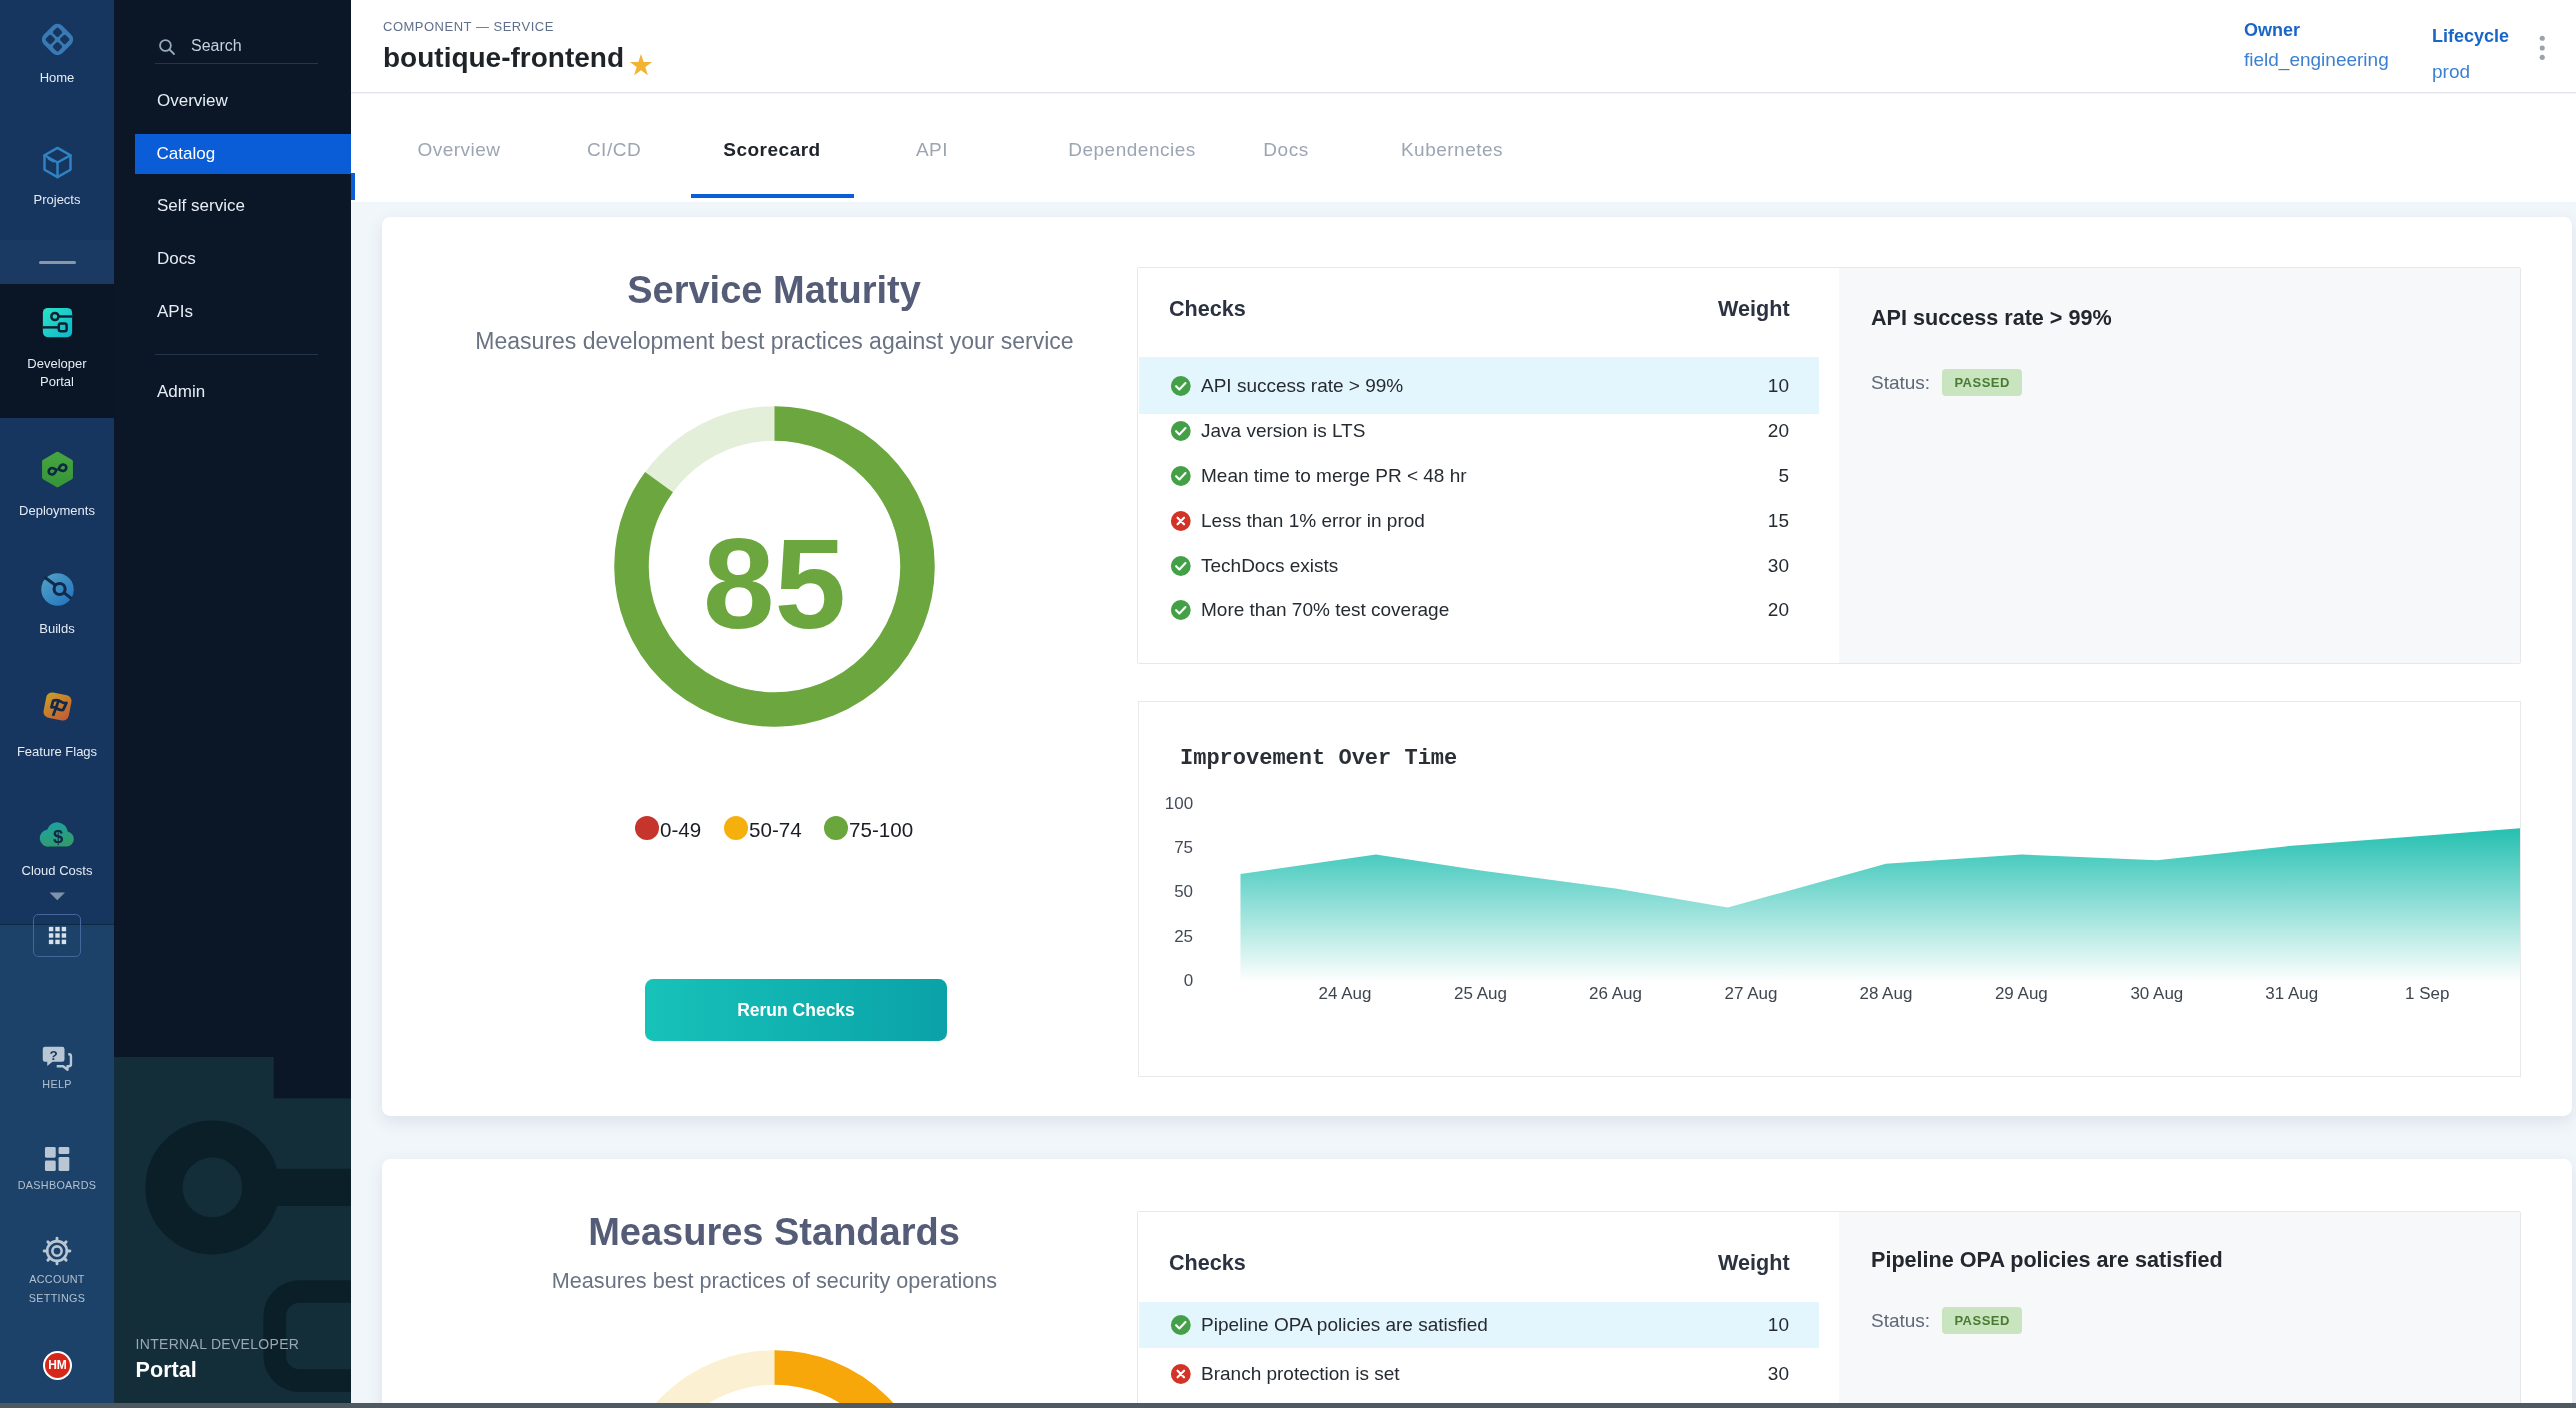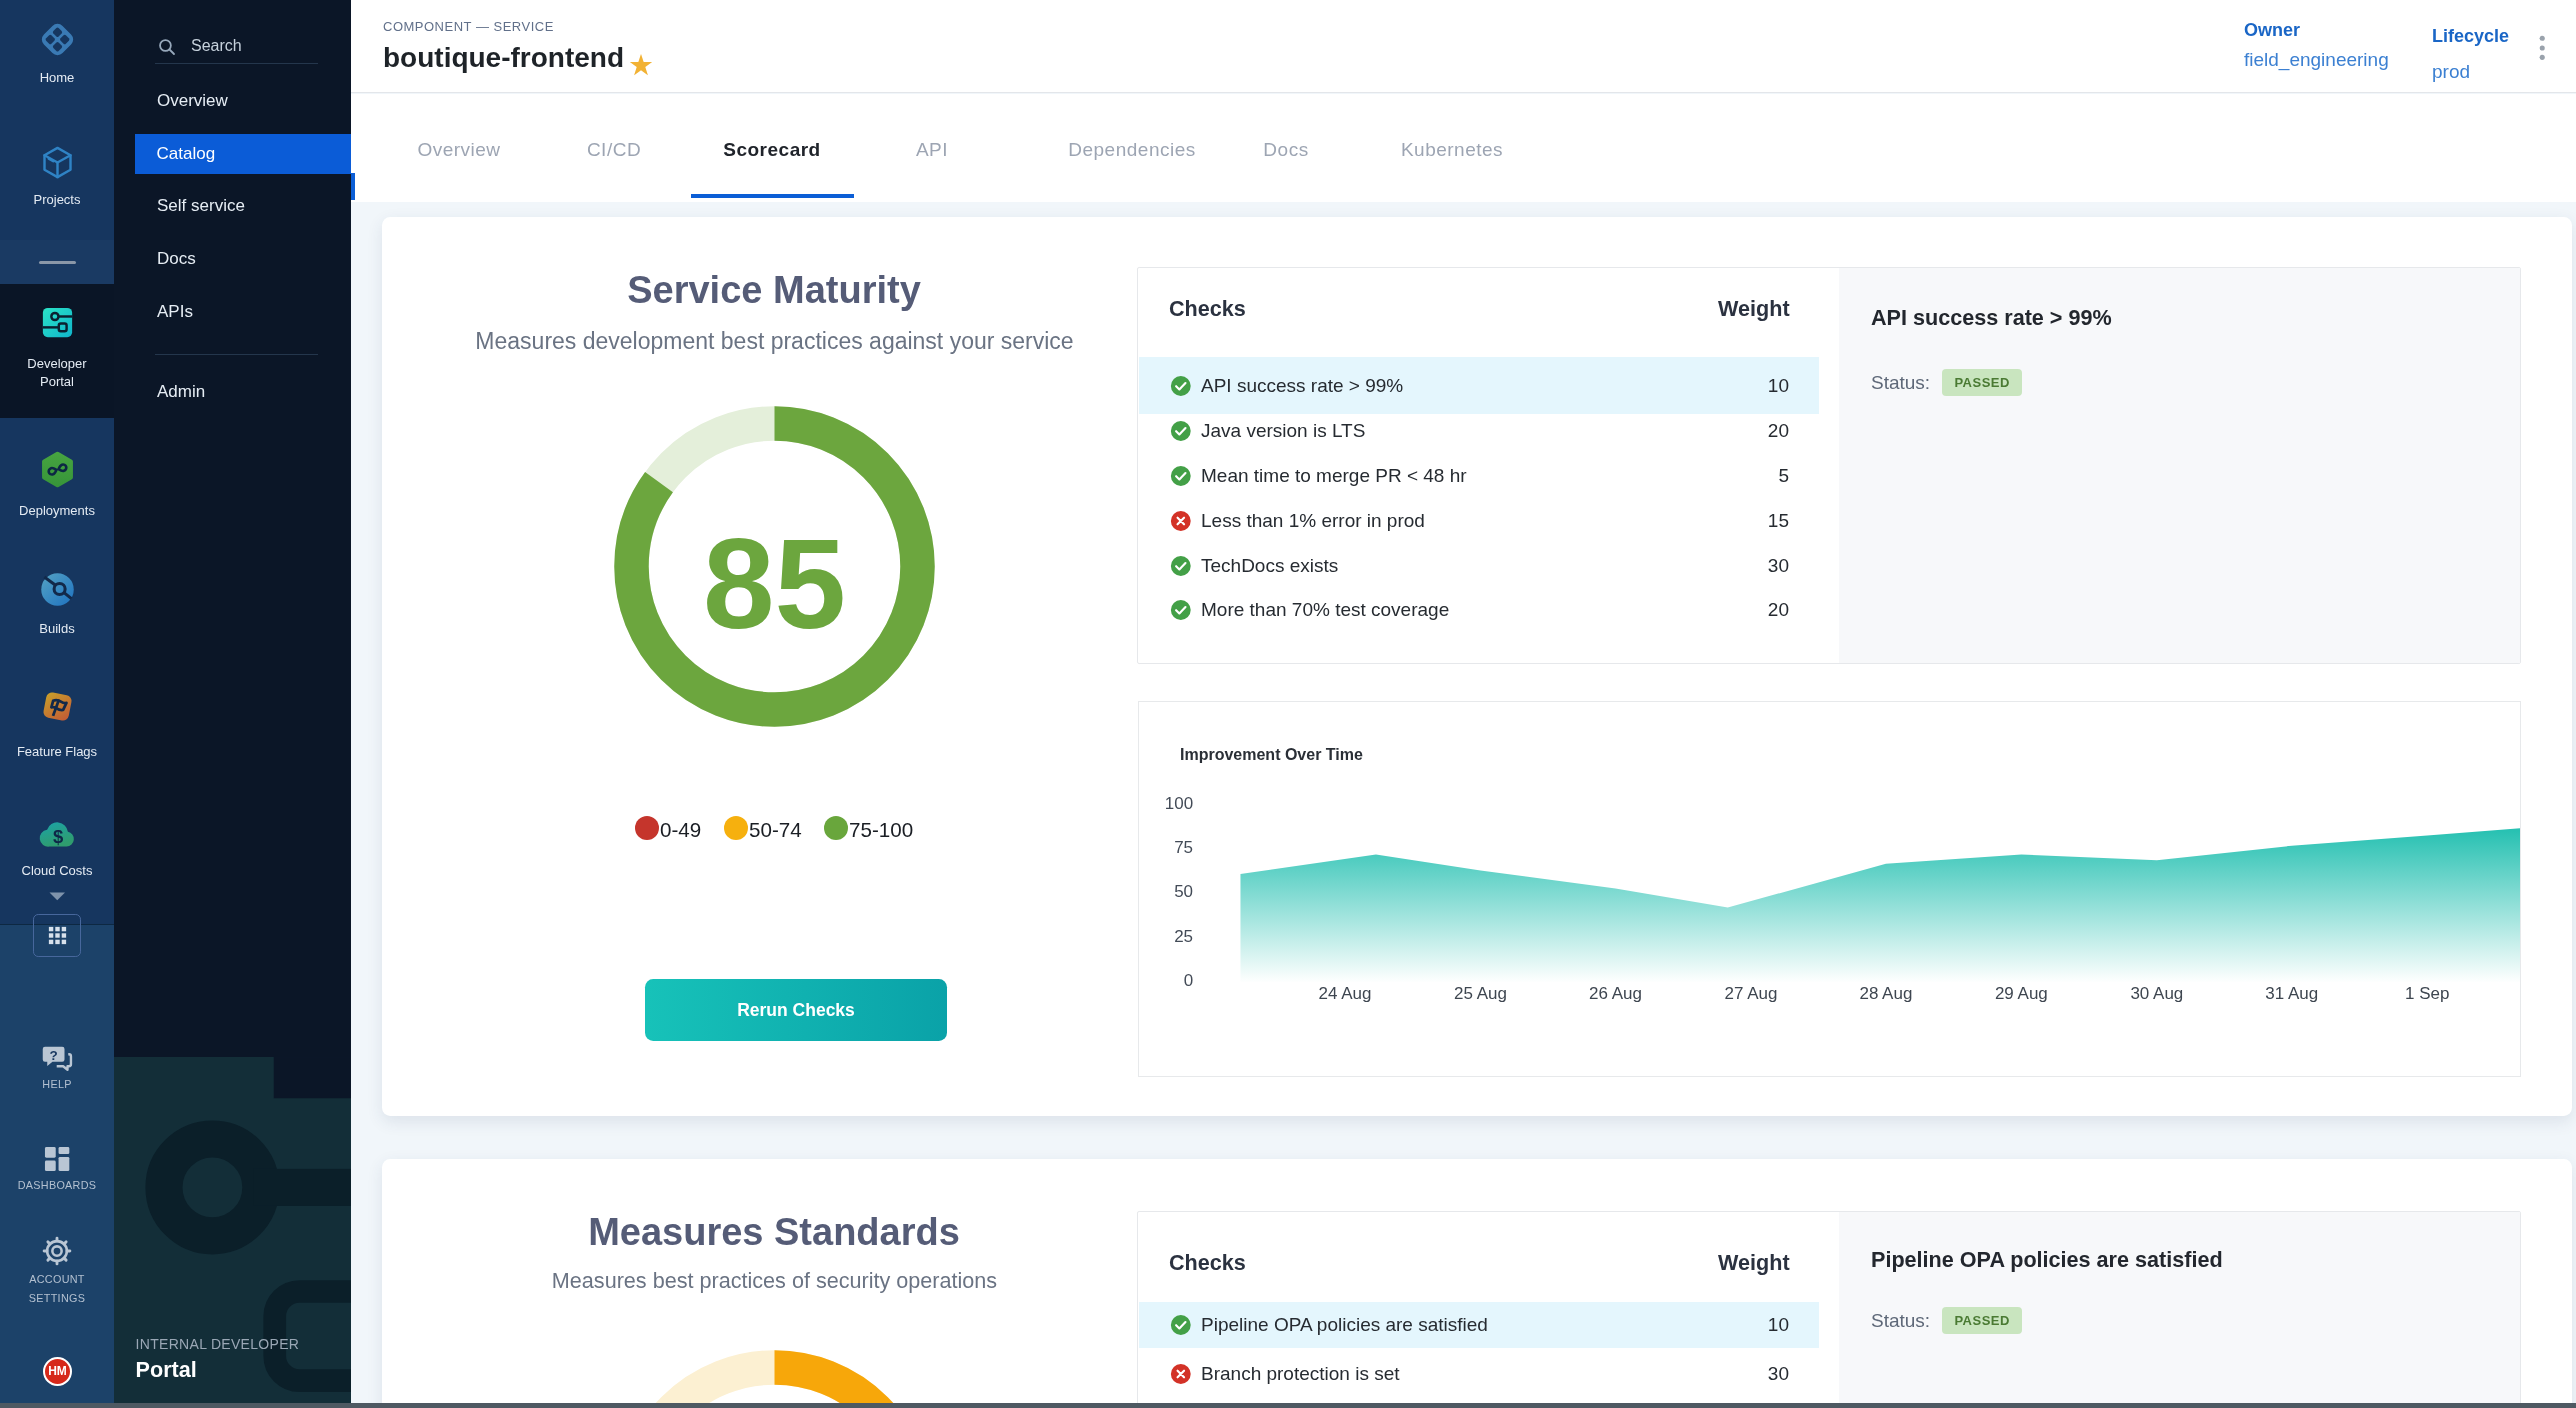--- a/index.html
+++ b/index.html
@@ -162,21 +162,21 @@
             </svg>
           <span class="t">More than 70% test coverage</span>
             <span class="w">20</span>
         </div>
         <div class="dtitle abs" style="left:733px;top:37px;">API success rate &gt; 99%</div>
         <div class="status abs" style="left:733px;top:104px;">Status:</div>
         <div class="chip abs" style="left:804px;top:101px;">PASSED</div>
       </div>
 
       <div id="chartbox">
-        <div class="abs" style="left:41px;top:44px;font-size:16px;font-weight:bold;color:#2A2F36;">Improvement Over Time</div>
+        <div class="abs" style="left:41px;top:44px;font-size:22px;font-weight:bold;color:#2A2F36;font-family:Liberation Mono, monospace;">Improvement Over Time</div>
         <svg class="abs" style="left:0;top:0;" width="1381" height="374" viewBox="0 0 2681 726">
           <defs>
             <linearGradient id="areag" x1="0" y1="250" x2="0" y2="545" gradientUnits="userSpaceOnUse">
               <stop offset="0" stop-color="#28C1B2"></stop>
               <stop offset="1" stop-color="#28C1B2" stop-opacity="0"></stop>
             </linearGradient>
           </defs>
           <g font-size="33" fill="#434B57" font-family="Liberation Sans" text-anchor="end">
             <text x="105" y="208">100</text>
             <text x="105" y="293">75</text>
@@ -397,21 +397,21 @@
             <path d="M18.6 12 H20.6"></path>
           <path d="M7.33 7.33 L5.92 5.92"></path>
             <path d="M16.67 16.67 L18.08 18.08"></path>
           <path d="M7.33 16.67 L5.92 18.08"></path>
             <path d="M16.67 7.33 L18.08 5.92"></path>
         </g>
       </svg>
       <span class="smalllbl lbl" style="margin-top:1px;line-height:18.5px;">ACCOUNT<br>SETTINGS</span>
     </div>
 
-    <div class="abs" style="left:43px;top:1351px;width:29px;height:29px;border-radius:50%;background:#D6281A;border:2.1px solid #fff;color:#fff;font-size:12px;font-weight:bold;text-align:center;line-height:25px;margin-top:6px;">HM</div>
+    <div class="abs" style="left:43px;top:1351px;width:29px;height:29px;border-radius:50%;background:#D6281A;border:2.1px solid #fff;color:#fff;font-size:12px;font-weight:bold;text-align:center;line-height:25px;">HM</div>
   </div>
   <div id="panel" class="abs">
     <div class="deco abs">
       <svg width="237" height="352" viewBox="0 0 460 683">
         <circle cx="191" cy="253" r="94" fill="none" stroke="#0B1F29" stroke-width="72"></circle>
         <rect x="270" y="217" width="190" height="72" fill="#0B1F29"></rect>
         <rect x="312" y="455" width="260" height="173" rx="48" fill="none" stroke="#0B1F29" stroke-width="44"></rect>
         <rect x="310" y="0" width="150" height="80" fill="#0B1627"></rect>
       </svg>
     </div>

